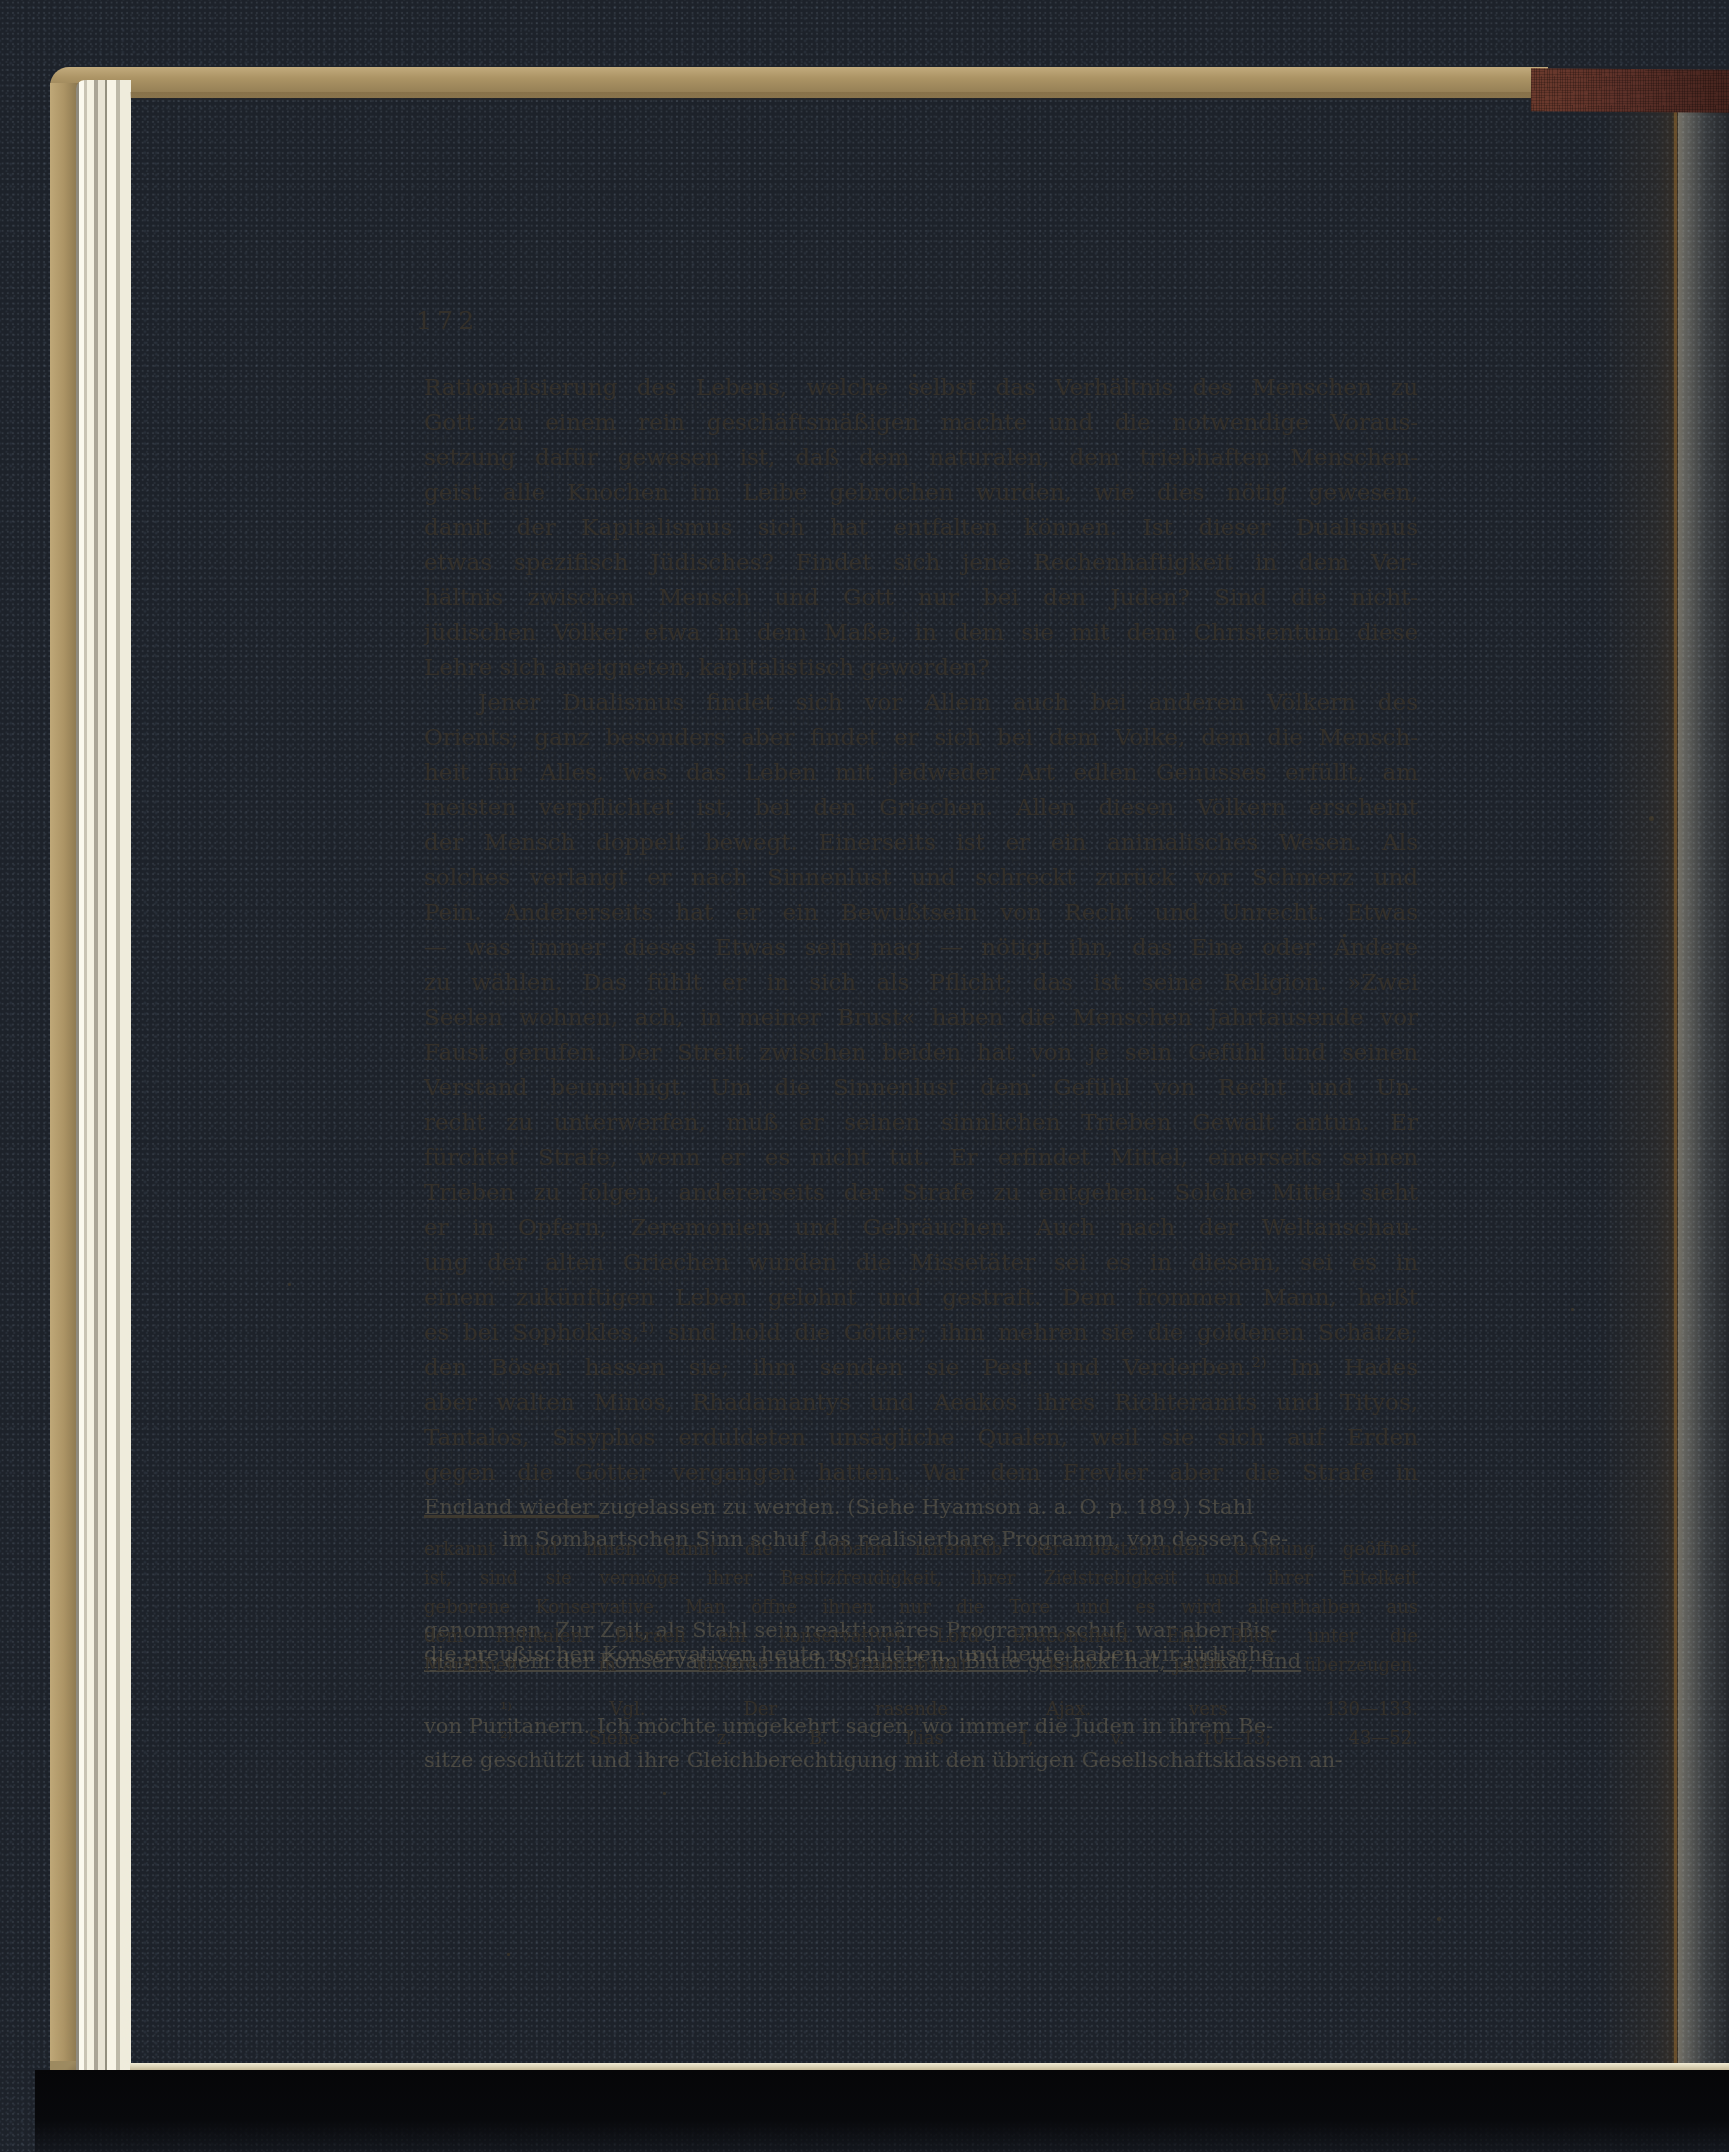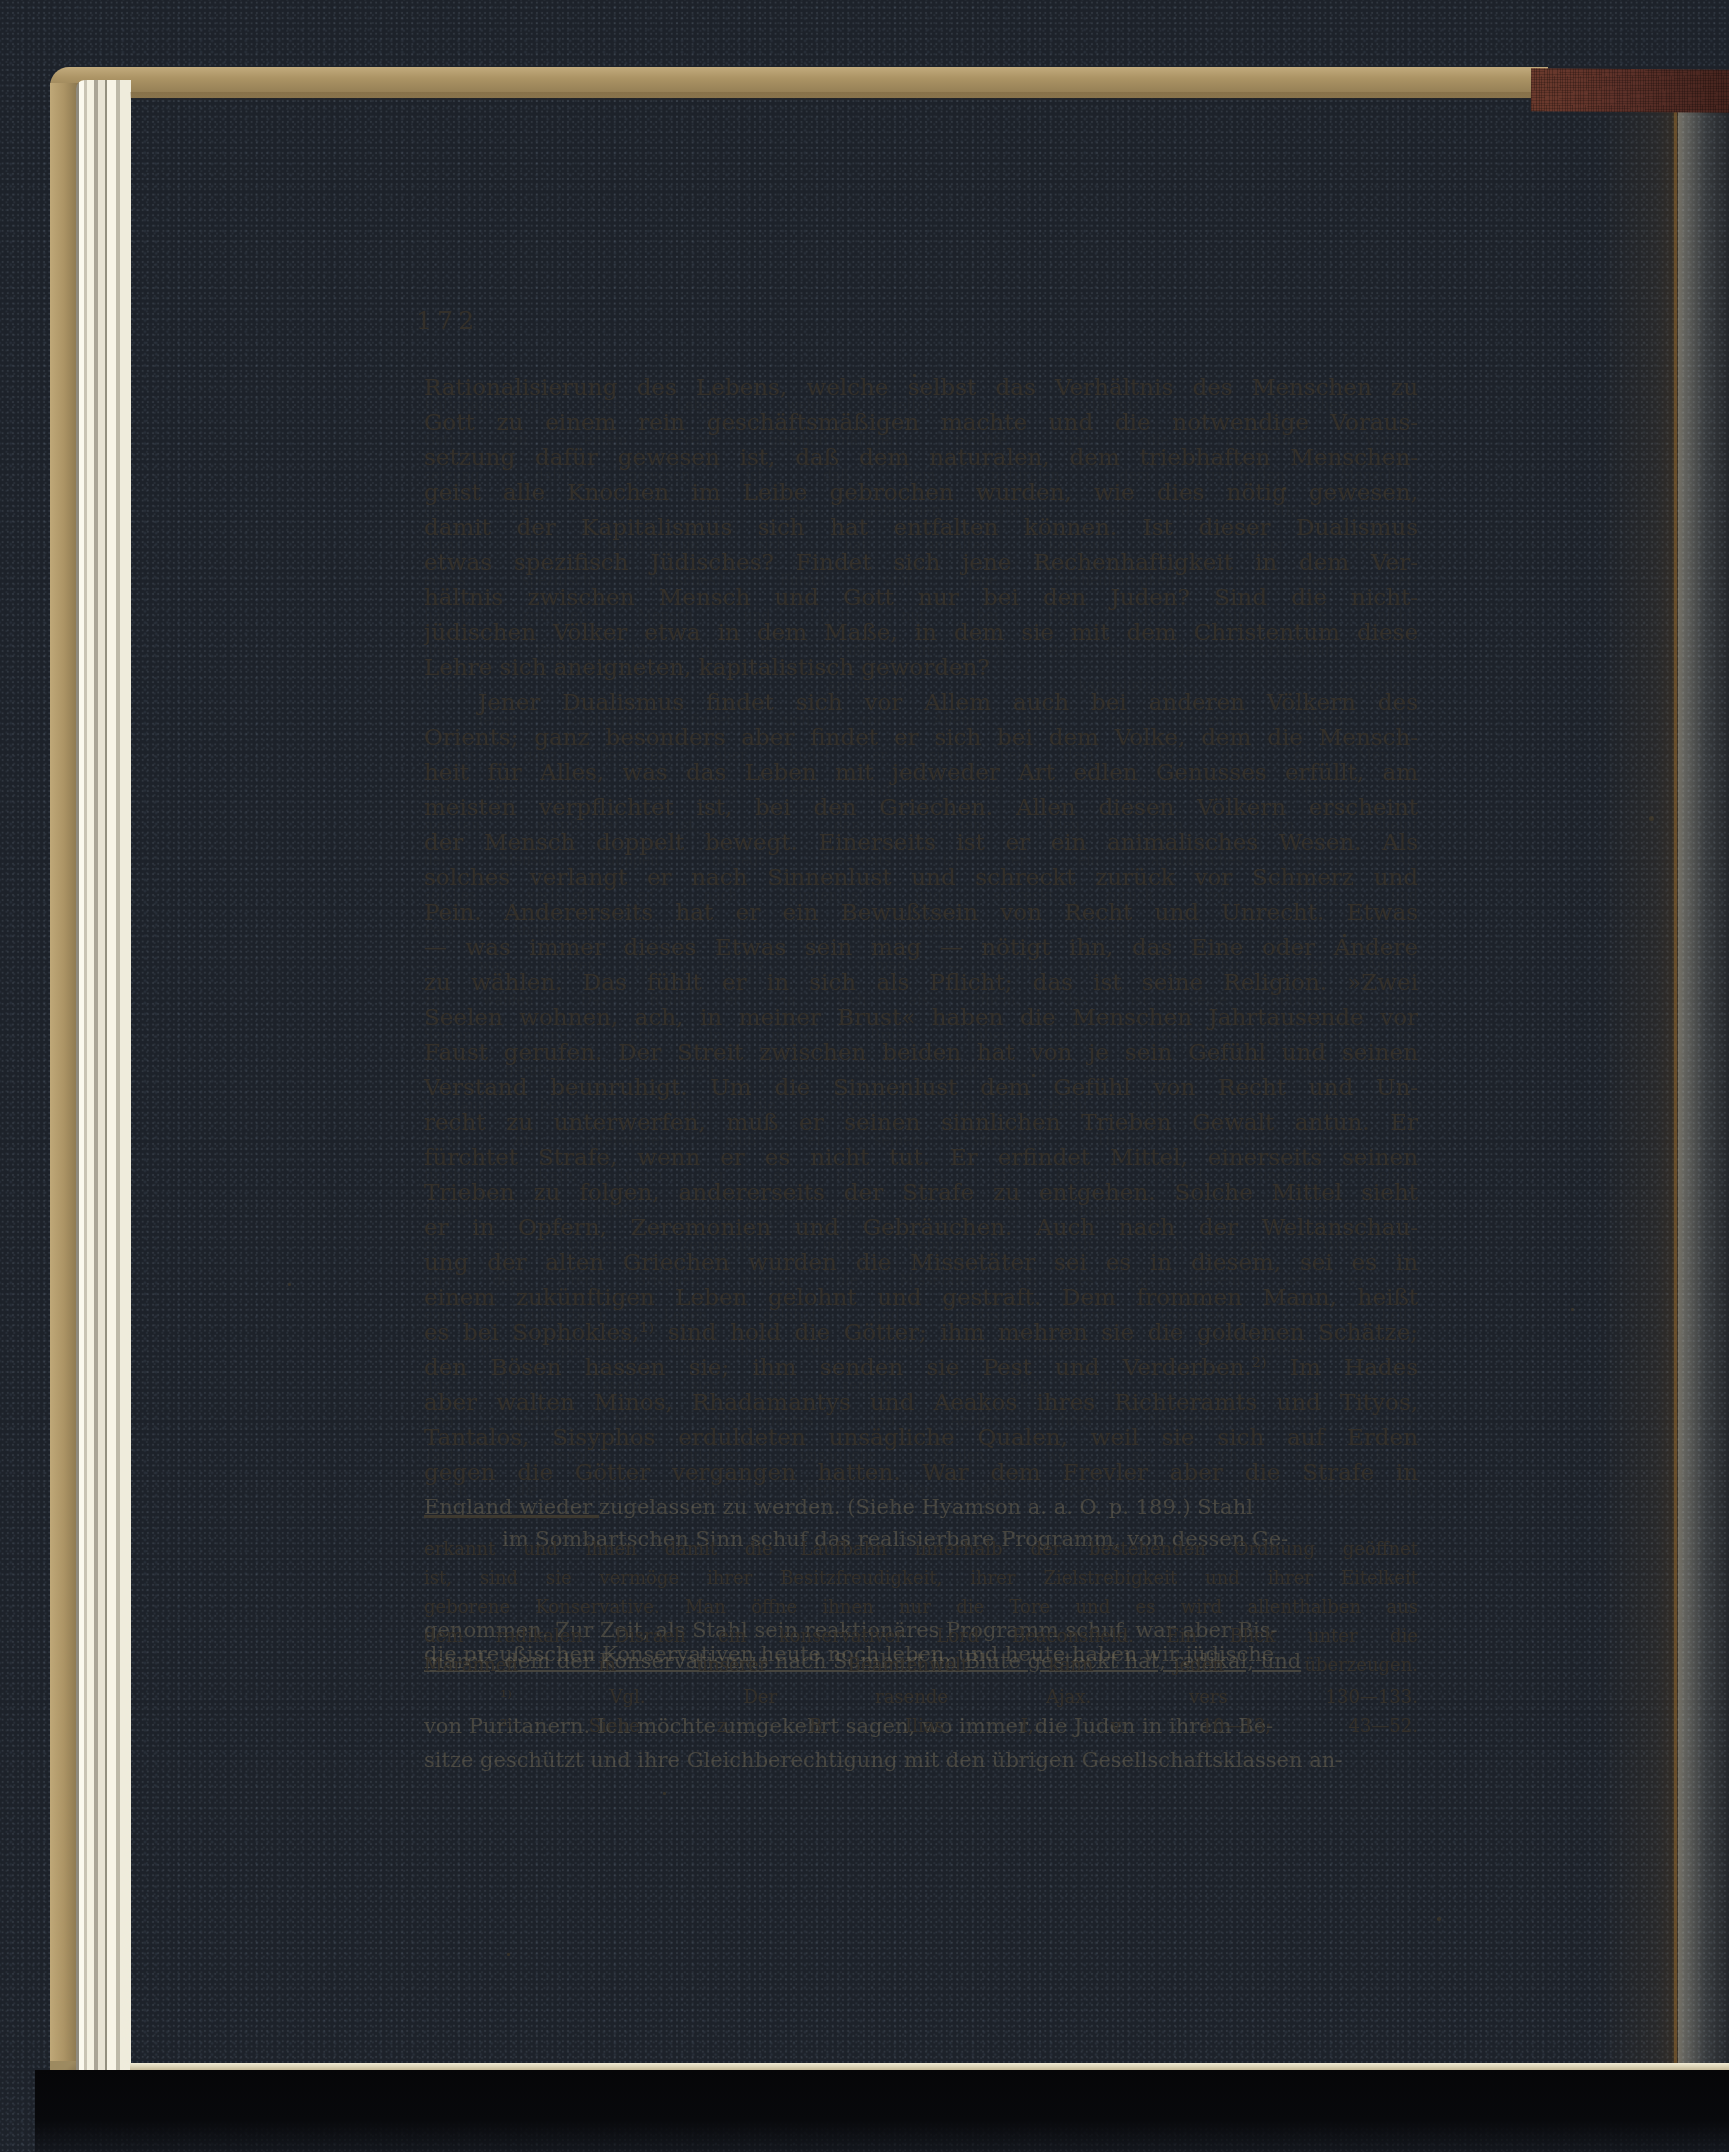--- a/index.html
+++ b/index.html
@@ -67,21 +67,21 @@
     overflow:hidden;white-space:normal;}
   .tline.left{text-align:left;text-align-last:left;}
   .tline.indent{text-indent:54px;}
   .ghost{top:296px;opacity:0.055;color:#5f5436;filter:blur(0.5px);text-shadow:none;}
   .ghost .tline{height:35px;line-height:35px;text-align:justify;text-align-last:justify;overflow:hidden;}
   .footnote-rule{position:absolute;left:294px;top:1423px;width:175px;height:2.6px;
     background:#3e392f;box-shadow:0 0 0.9px rgba(62,57,47,0.8);}
   .footnotes{top:1442px;font-size:18px;}
   .footnotes .tline{height:29px;line-height:29px;text-align:justify;text-align-last:justify;overflow:hidden;}
   .footnotes .tline.indent{text-indent:76px;}
-  .footnotes .tline.gap{margin-top:3px;}
+  .footnotes .tline.gap{margin-top:15px;}
   
   .bleed{position:absolute;left:0;top:0;width:100%;height:100%;pointer-events:none;}
   .bfrag{position:absolute;left:294px;width:994px;font-size:21px;line-height:26px;
     color:var(--bleed-ink);opacity:0.33;filter:blur(0.4px);}
   
   .speck{position:absolute;display:block;background:#4d3f28;border-radius:50%;opacity:0.55;z-index:6;}
   
   .page-bottom-edge{position:absolute;left:130px;top:2063px;width:1600px;height:8.6px;
     background:linear-gradient(180deg,#f2ecd4,#b9ad8a);z-index:4;}
   .bottom-shadow{position:absolute;left:35px;top:2070px;width:1695px;height:82px;z-index:5;

